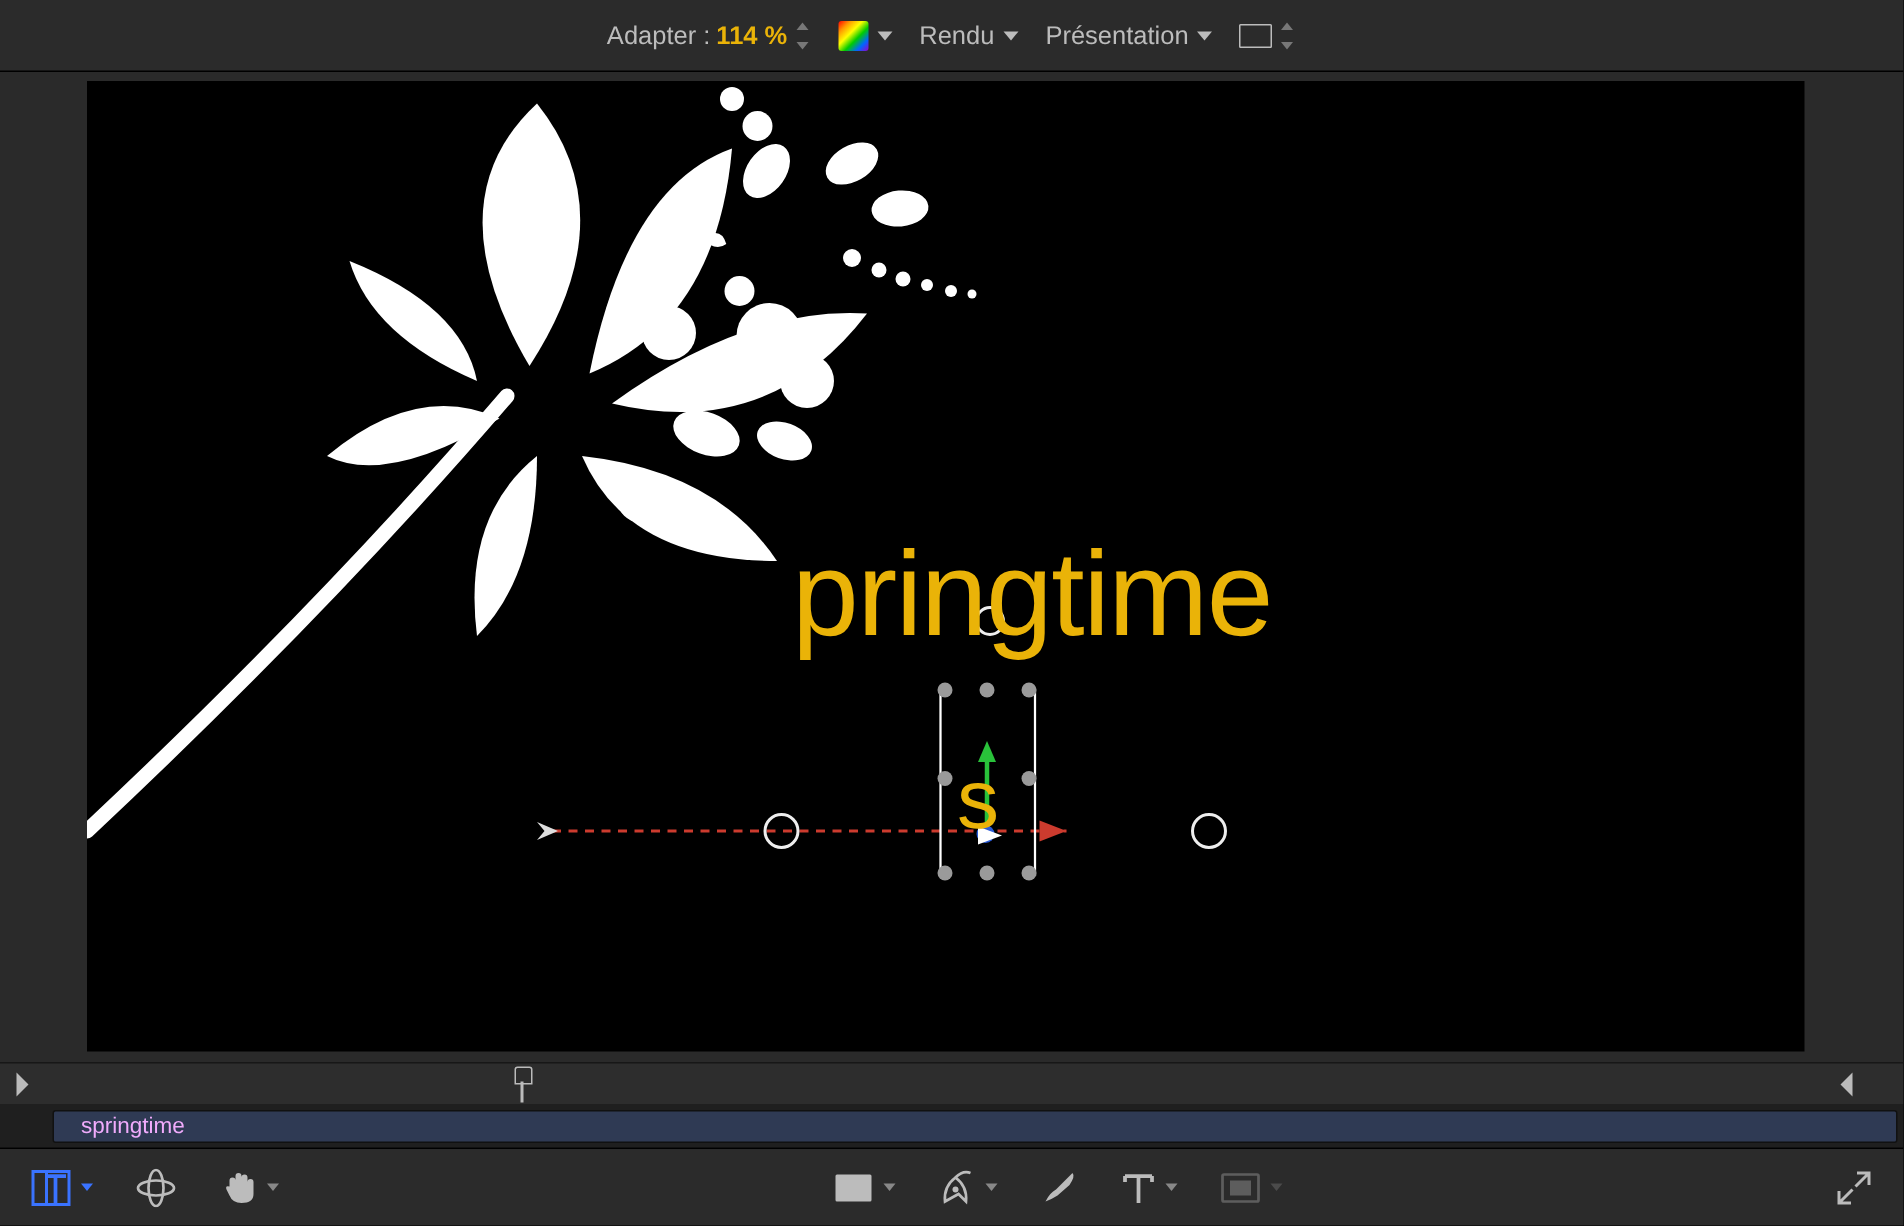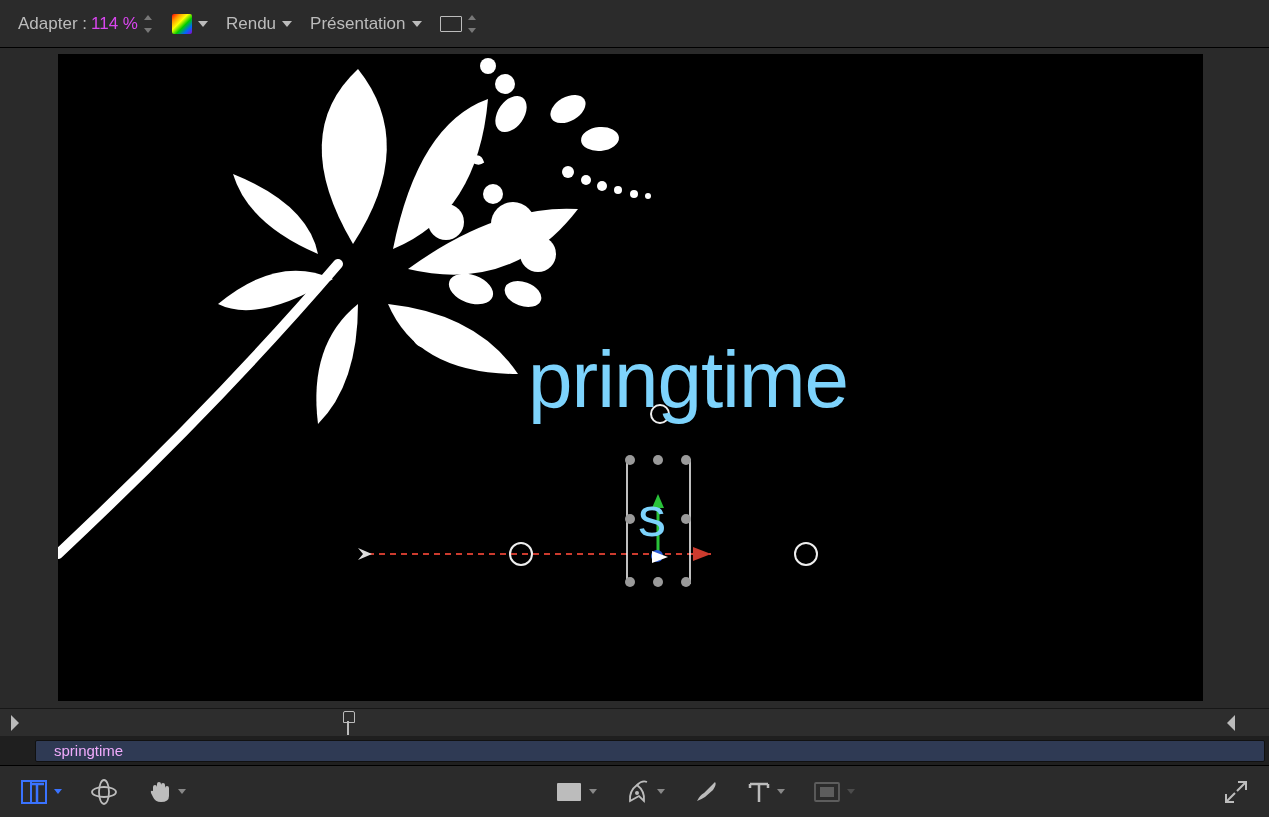--- a/index.html
+++ b/index.html
@@ -13,28 +13,28 @@
     position: relative;
   }
 
   
   .top-toolbar {
     height: 48px;
     background: #2b2b2b;
     border-bottom: 1px solid #000;
     display: flex;
     align-items: center;
-    justify-content: flex-start;
+    justify-content: center;
     padding: 0 18px;
     gap: 18px;
     font-size: 17px;
     color: #bcbcbc;
   }
   .top-toolbar .label { color: #bcbcbc; }
-  .top-toolbar .value { color: #d946ef; }
+  .top-toolbar .value { color: #eab308; font-weight: bold; }
   .top-toolbar .dd { display: flex; align-items: center; gap: 4px; cursor: pointer; }
   .stepper { position: relative; width: 10px; height: 18px; margin-left: 2px; }
   .stepper::before, .stepper::after { content:""; position:absolute; left:0; width:0; height:0; border-left:4px solid transparent; border-right:4px solid transparent; }
   .stepper::before { top:0; border-bottom:5px solid #777; }
   .stepper::after { bottom:0; border-top:5px solid #777; }
   .chev-down { display:inline-block; width:0; height:0; border-left:5px solid transparent; border-right:5px solid transparent; border-top:6px solid #bcbcbc; margin-left:2px; }
   .color-swatch {
     width: 20px; height: 20px; border-radius: 2px;
     background: linear-gradient(135deg,#ff0000 0%,#ff9900 20%,#ffff00 40%,#00cc00 60%,#0066ff 80%,#9900cc 100%);
   }
@@ -51,25 +51,26 @@
   }
   .canvas {
     position: absolute;
     top: 6px; left: 58px;
     width: 1145px; height: 647px;
     background: #000;
   }
   .canvas svg { width: 100%; height: 100%; display: block; }
   .canvas-text {
     position: absolute;
-    color: #7dd3fc;
+    color: #eab308;
     font-size: 80px;
     font-weight: 400;
     font-family: "Helvetica Neue", Helvetica, Arial, sans-serif;
     letter-spacing: -1px;
+    margin-top: 16px;
   }
 
   
   .mini-row {
     position: absolute;
     top: 708px; left: 0; right: 0;
     height: 28px;
     background: #2d2d2d;
     border-top: 1px solid #171717;
   }

